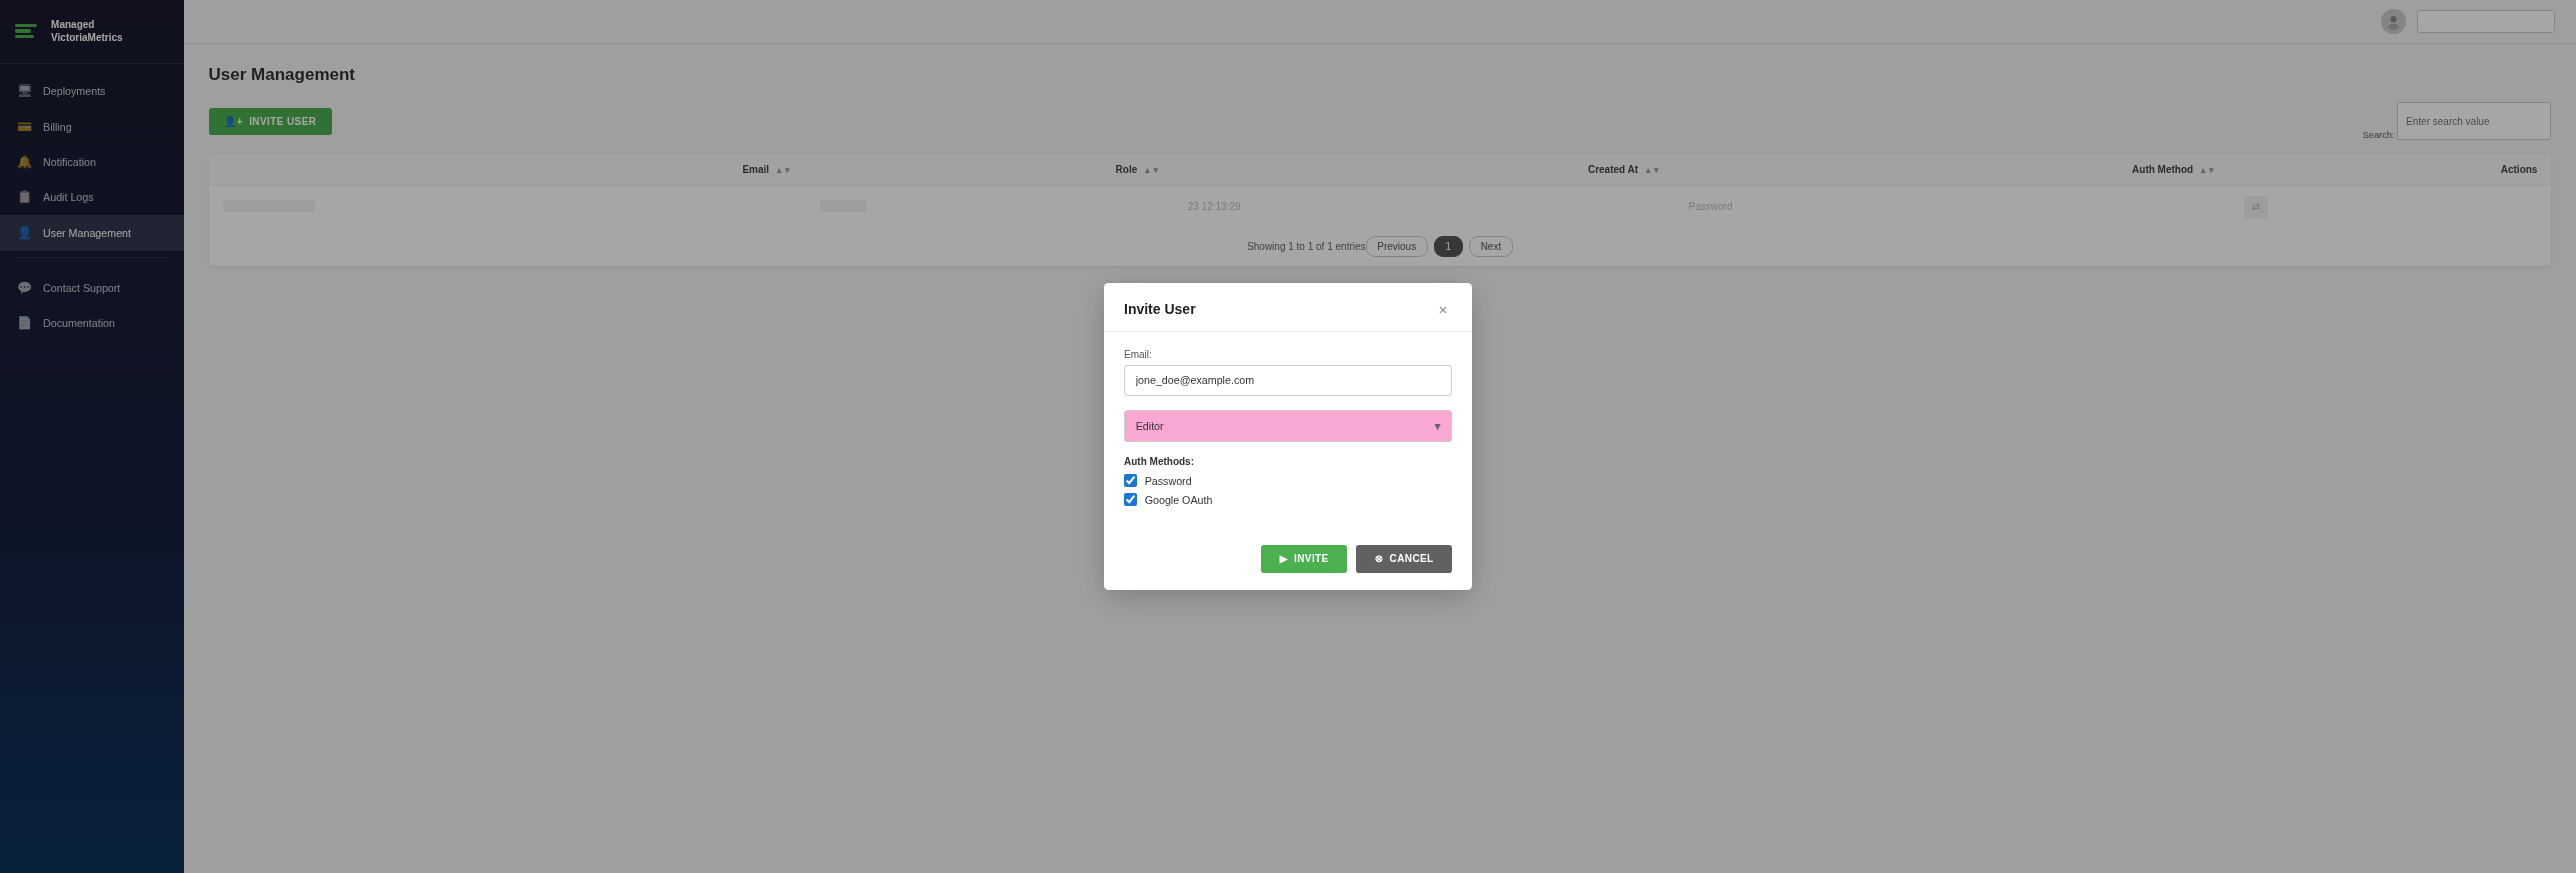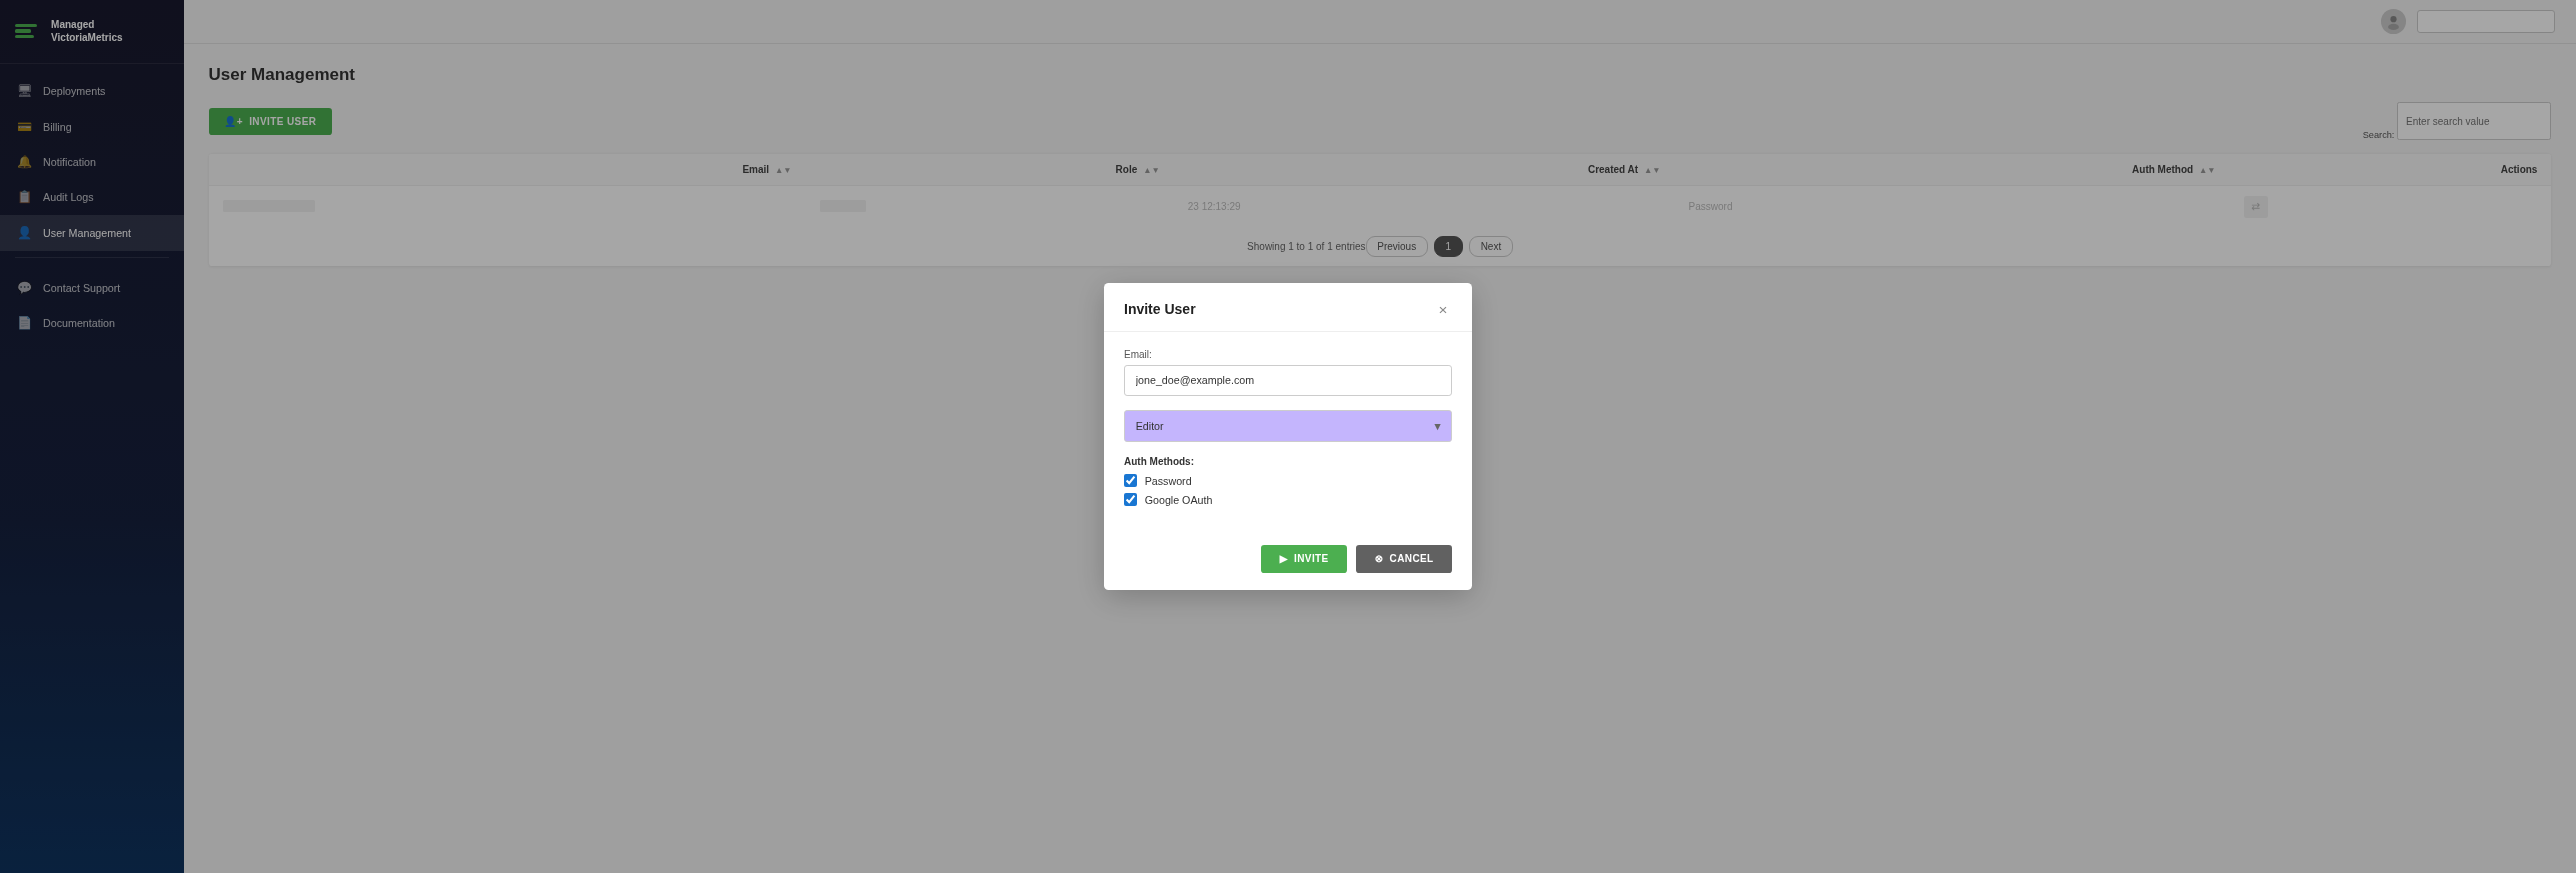--- a/index.html
+++ b/index.html
@@ -319,21 +319,21 @@
       width: 100%;
     }
     .form-select {
       width: 100%;
       height: 32px;
       border: 1.2px solid #ccc;
       border-radius: 3.1px;
       padding: 0 29px 0 10.7px;
       font-size: 10.7px;
       color: #333;
-      background: #c4b5fd;
+      background: #f9a8d4;
       appearance: none;
       cursor: pointer;
       outline: none;
     }
     .select-arrow {
       position: absolute;
       right: 9.2px;
       top: 50%;
       transform: translateY(-50%);
       pointer-events: none;

